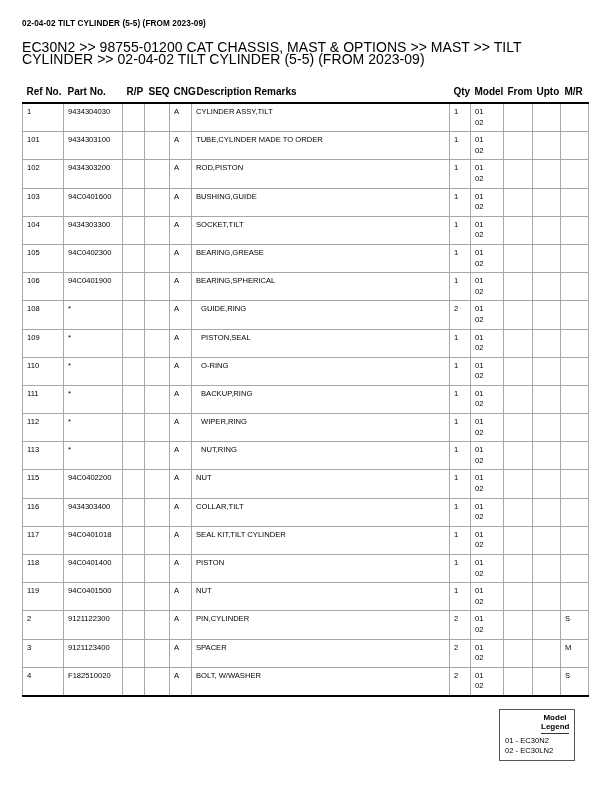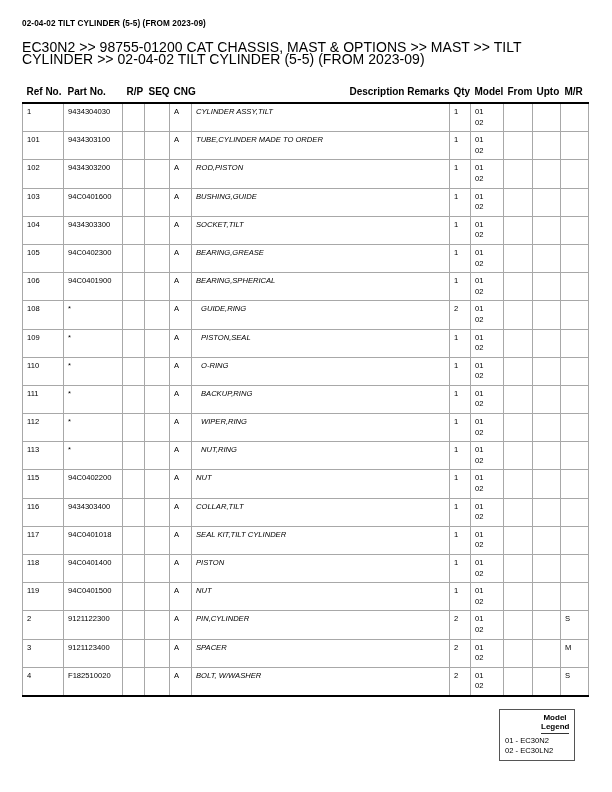--- a/index.html
+++ b/index.html
@@ -69,21 +69,21 @@
   .parts-table thead th {
     font-size: 10px;
     font-weight: bold;
     text-align: left;
     padding: 0 0 5px 4px;
     border: none;
     border-bottom: 2px solid #000;
     vertical-align: bottom;
     white-space: nowrap;
   }
-  .parts-table thead th.th-desc { padding-left: 5px; text-align: right; }
+  .parts-table thead th.th-desc { padding-left: 5px; }
 
   .parts-table tbody td {
     border-right: 1px solid #a8a8a8;
     border-bottom: 1px solid #a8a8a8;
     padding: 3px 2px 3px 4px;
     vertical-align: top;
     line-height: 10.6px;
     height: 20px;
     box-sizing: border-box;
     overflow: hidden;
@@ -91,21 +91,21 @@
   }
   .parts-table tbody tr td:first-child {
     border-left: 1px solid #a8a8a8;
   }
   .parts-table tbody tr:first-child td {
     border-top: none;
   }
   .parts-table tbody tr:last-child td {
     border-bottom: 2px solid #000;
   }
-  td.td-desc { padding-left: 5px; font-style: italic; }
+  td.td-desc { padding-left: 5px; }
   td.td-desc.indent { padding-left: 9px; }
   td.td-model { white-space: pre-line; }
   .nowrap { white-space: nowrap; }
 
   
   .model-legend {
     position: absolute;
     left: 499px;
     top: 709px;
     width: 76px;

